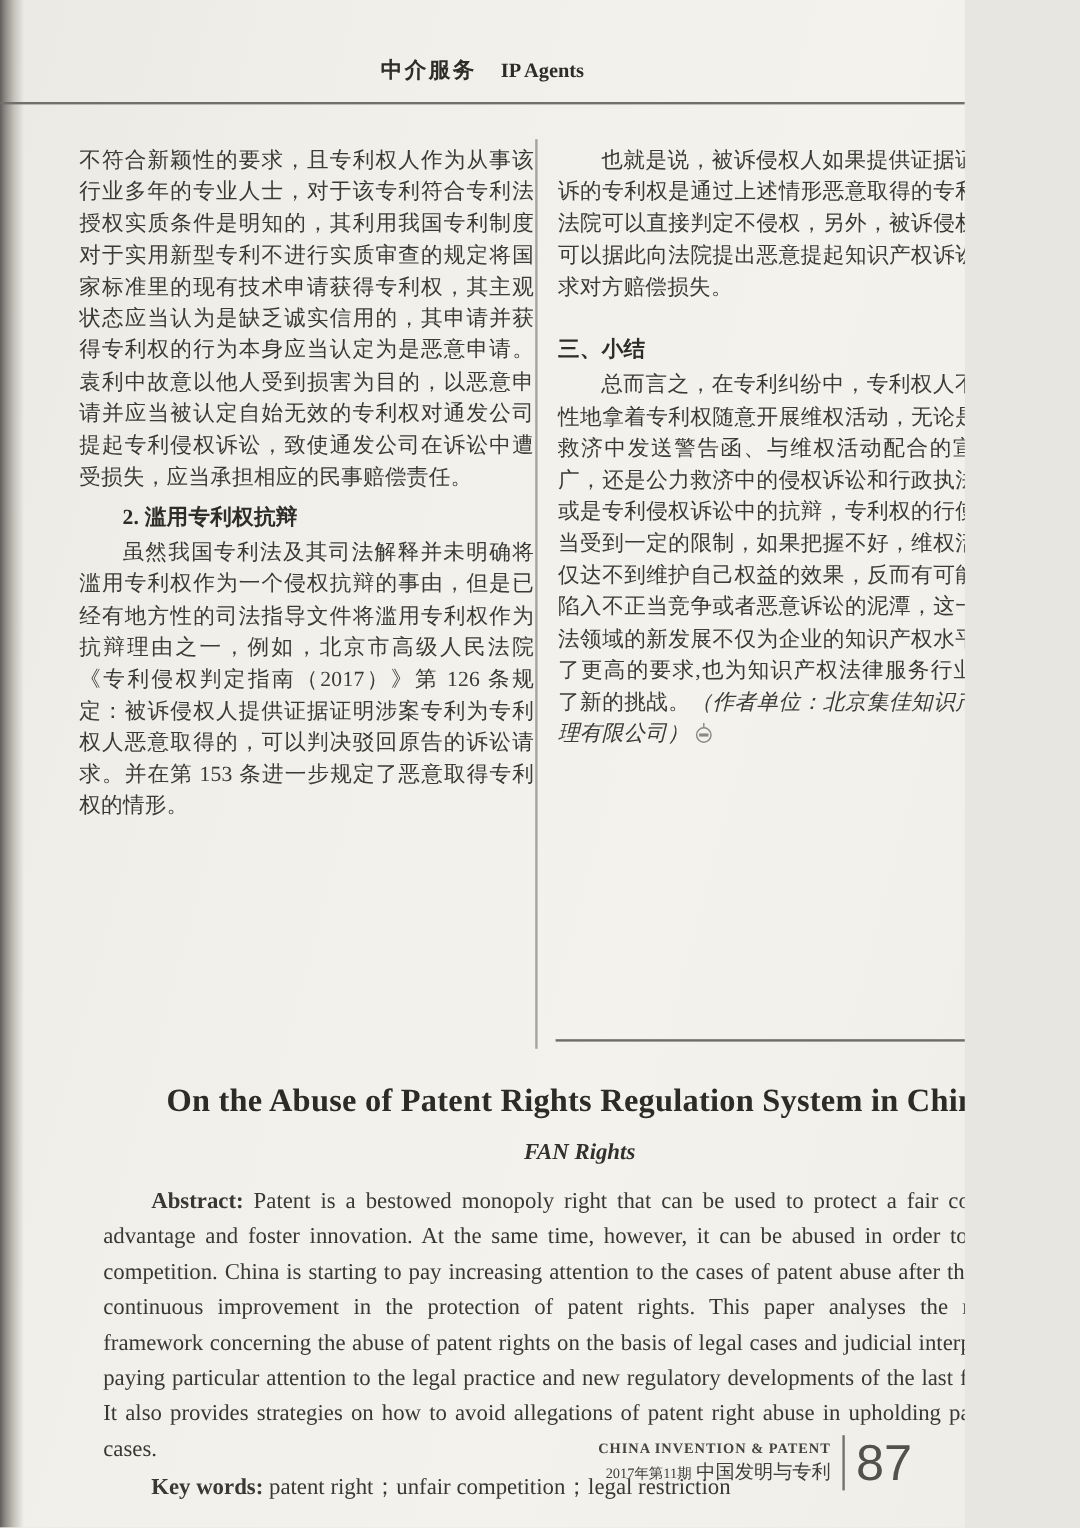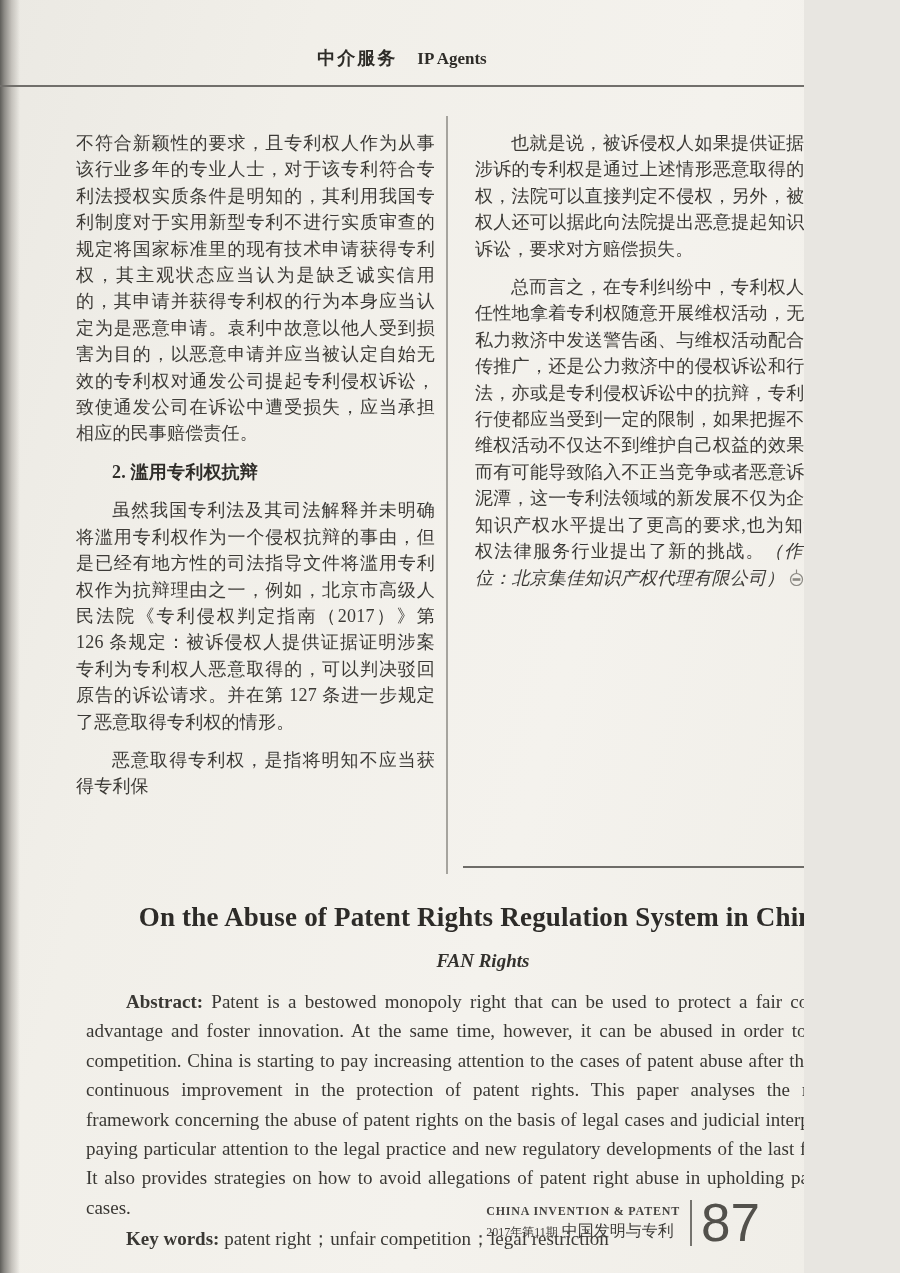--- a/index.html
+++ b/index.html
@@ -22,21 +22,21 @@
   .h-cn{font-size:18px;font-weight:700;letter-spacing:2px;color:#2e2c28;}
   .h-en{font-size:17px;font-weight:700;margin-left:16px;color:#2e2c28;font-family:"Liberation Serif",serif;}
   .header-rule{position:absolute;top:85px;left:0;width:100%;height:2px;background:#716f6b;}
 
   .col{position:absolute;top:118px;}
   .col-left{left:64px;width:383px;}
   .col-right{left:463px;width:390px;}
   .col-divider{position:absolute;left:446px;top:116px;width:2px;height:758px;background:#a6a49e;}
 
   .cn{
-    margin:12px;font-size:18px;line-height:26.4px;letter-spacing:0.2px;
+    margin:2px;font-size:18px;line-height:26.4px;letter-spacing:0.2px;
     text-align:justify;text-indent:2em;color:#3c3a36;
   }
   .cn.flush{text-indent:0;}
   .cn.heading{font-weight:700;color:#2f2d29;margin-top:8px;}
   .cn.heading-summary{text-indent:0;margin-top:26px;margin-bottom:3px;}
   .affil{font-style:italic;}
   .endmark{display:inline-block;vertical-align:-3px;margin-left:5px;}
 
   .editor-rule{position:absolute;left:463px;top:866px;width:390px;height:2px;background:#6e6c68;}
   .editor{
@@ -51,50 +51,50 @@
   }
   .e-author{text-align:center;font-size:19px;font-weight:700;font-style:italic;margin-top:17px;color:#33312d;}
   .e-abstract{
     margin:15px 0 0 0;font-size:19px;line-height:29.4px;
     text-align:justify;text-indent:40px;font-family:"Liberation Serif",serif;
   }
   .e-label{font-weight:700;}
   .e-keywords{margin:4px 0 0 0;font-size:19px;text-indent:40px;font-family:"Liberation Serif",serif;}
 
   .footer{position:absolute;top:1196px;right:44px;display:flex;align-items:center;}
-  .f-text{}
+  .f-text{text-align:right;}
   .f-en{font-size:12px;font-weight:700;letter-spacing:0.8px;color:#454340;font-family:"Liberation Serif",serif;}
   .f-cn{font-size:16px;color:#3e3c39;margin-top:2px;white-space:nowrap;}
   .f-issue{font-size:12px;}
   .f-bar{width:2px;height:46px;background:#75736e;margin:0 9px 0 10px;}
-  .f-page{font-size:53px;line-height:1;color:#53514c;font-family:"Liberation Sans","DejaVu Sans",sans-serif;}
+  .f-page{font-size:42px;line-height:1;color:#53514c;font-family:"Liberation Sans","DejaVu Sans",sans-serif;}
 </style>
 </head>
 <body>
 
 <div class="page">
   <div class="spine"></div>
 
   <div class="header">
     <span class="h-cn">中介服务</span>
     <span class="h-en">IP Agents</span>
   </div>
   <div class="header-rule"></div>
 
   <div class="col col-left">
     <p class="cn flush">不符合新颖性的要求，且专利权人作为从事该行业多年的专业人士，对于该专利符合专利法授权实质条件是明知的，其利用我国专利制度对于实用新型专利不进行实质审查的规定将国家标准里的现有技术申请获得专利权，其主观状态应当认为是缺乏诚实信用的，其申请并获得专利权的行为本身应当认定为是恶意申请。袁利中故意以他人受到损害为目的，以恶意申请并应当被认定自始无效的专利权对通发公司提起专利侵权诉讼，致使通发公司在诉讼中遭受损失，应当承担相应的民事赔偿责任。</p>
     <p class="cn heading">2. 滥用专利权抗辩</p>
-    <p class="cn">虽然我国专利法及其司法解释并未明确将滥用专利权作为一个侵权抗辩的事由，但是已经有地方性的司法指导文件将滥用专利权作为抗辩理由之一，例如，北京市高级人民法院《专利侵权判定指南（2017）》第 126 条规定：被诉侵权人提供证据证明涉案专利为专利权人恶意取得的，可以判决驳回原告的诉讼请求。并在第 127 条进一步规定了恶意取得专利权的情形。</p>
-    <p class="cn">恶意取得专利权，是指将明知不应当获得专利保</p>
+    <p class="cn">虽然我国专利法及其司法解释并未明确将滥用专利权作为一个侵权抗辩的事由，但是已经有地方性的司法指导文件将滥用专利权作为抗辩理由之一，例如，北京市高级人民法院《专利侵权判定指南（2017）》第 126 条规定：被诉侵权人提供证据证明涉案专利为专利权人恶意取得的，可以判决驳回原告的诉讼请求。并在第 153 条进一步规定了恶意取得专利权的情形。</p>
   </div>
 
   <div class="col-divider"></div>
 
   <div class="col col-right">
     <p class="cn">也就是说，被诉侵权人如果提供证据证明涉诉的专利权是通过上述情形恶意取得的专利权，法院可以直接判定不侵权，另外，被诉侵权人还可以据此向法院提出恶意提起知识产权诉讼，要求对方赔偿损失。</p>
+    <p class="cn heading heading-summary">三、小结</p>
     <p class="cn"><span>总而言之，在专利纠纷中，专利权人不能任性地拿着专利权随意开展维权活动，无论是私力救济中发送警告函、与维权活动配合的宣传推广，还是公力救济中的侵权诉讼和行政执法，亦或是专利侵权诉讼中的抗辩，专利权的行使都应当受到一定的限制，如果把握不好，维权活动不仅达不到维护自己权益的效果，反而有可能导致陷入不正当竞争或者恶意诉讼的泥潭，这一专利法领域的新发展不仅为企业的知识产权水平提出了更高的要求,也为知识产权法律服务行业提出了新的挑战。</span><span class="affil">（作者单位：北京集佳知识产权代理有限公司）</span><svg class="endmark" width="15" height="18" viewBox="0 0 15 18">
           <line x1="7.5" y1="0.5" x2="7.5" y2="4.5" stroke="#8a8882" stroke-width="1.2"></line>
           <circle cx="7.5" cy="10.5" r="6" fill="none" stroke="#8a8882" stroke-width="1.2"></circle>
           <rect x="3.6" y="9.2" width="7.8" height="2.6" fill="#8a8882"></rect>
         </svg></p>
   </div>
 
   <div class="editor-rule"></div>
 
   <div class="english">

